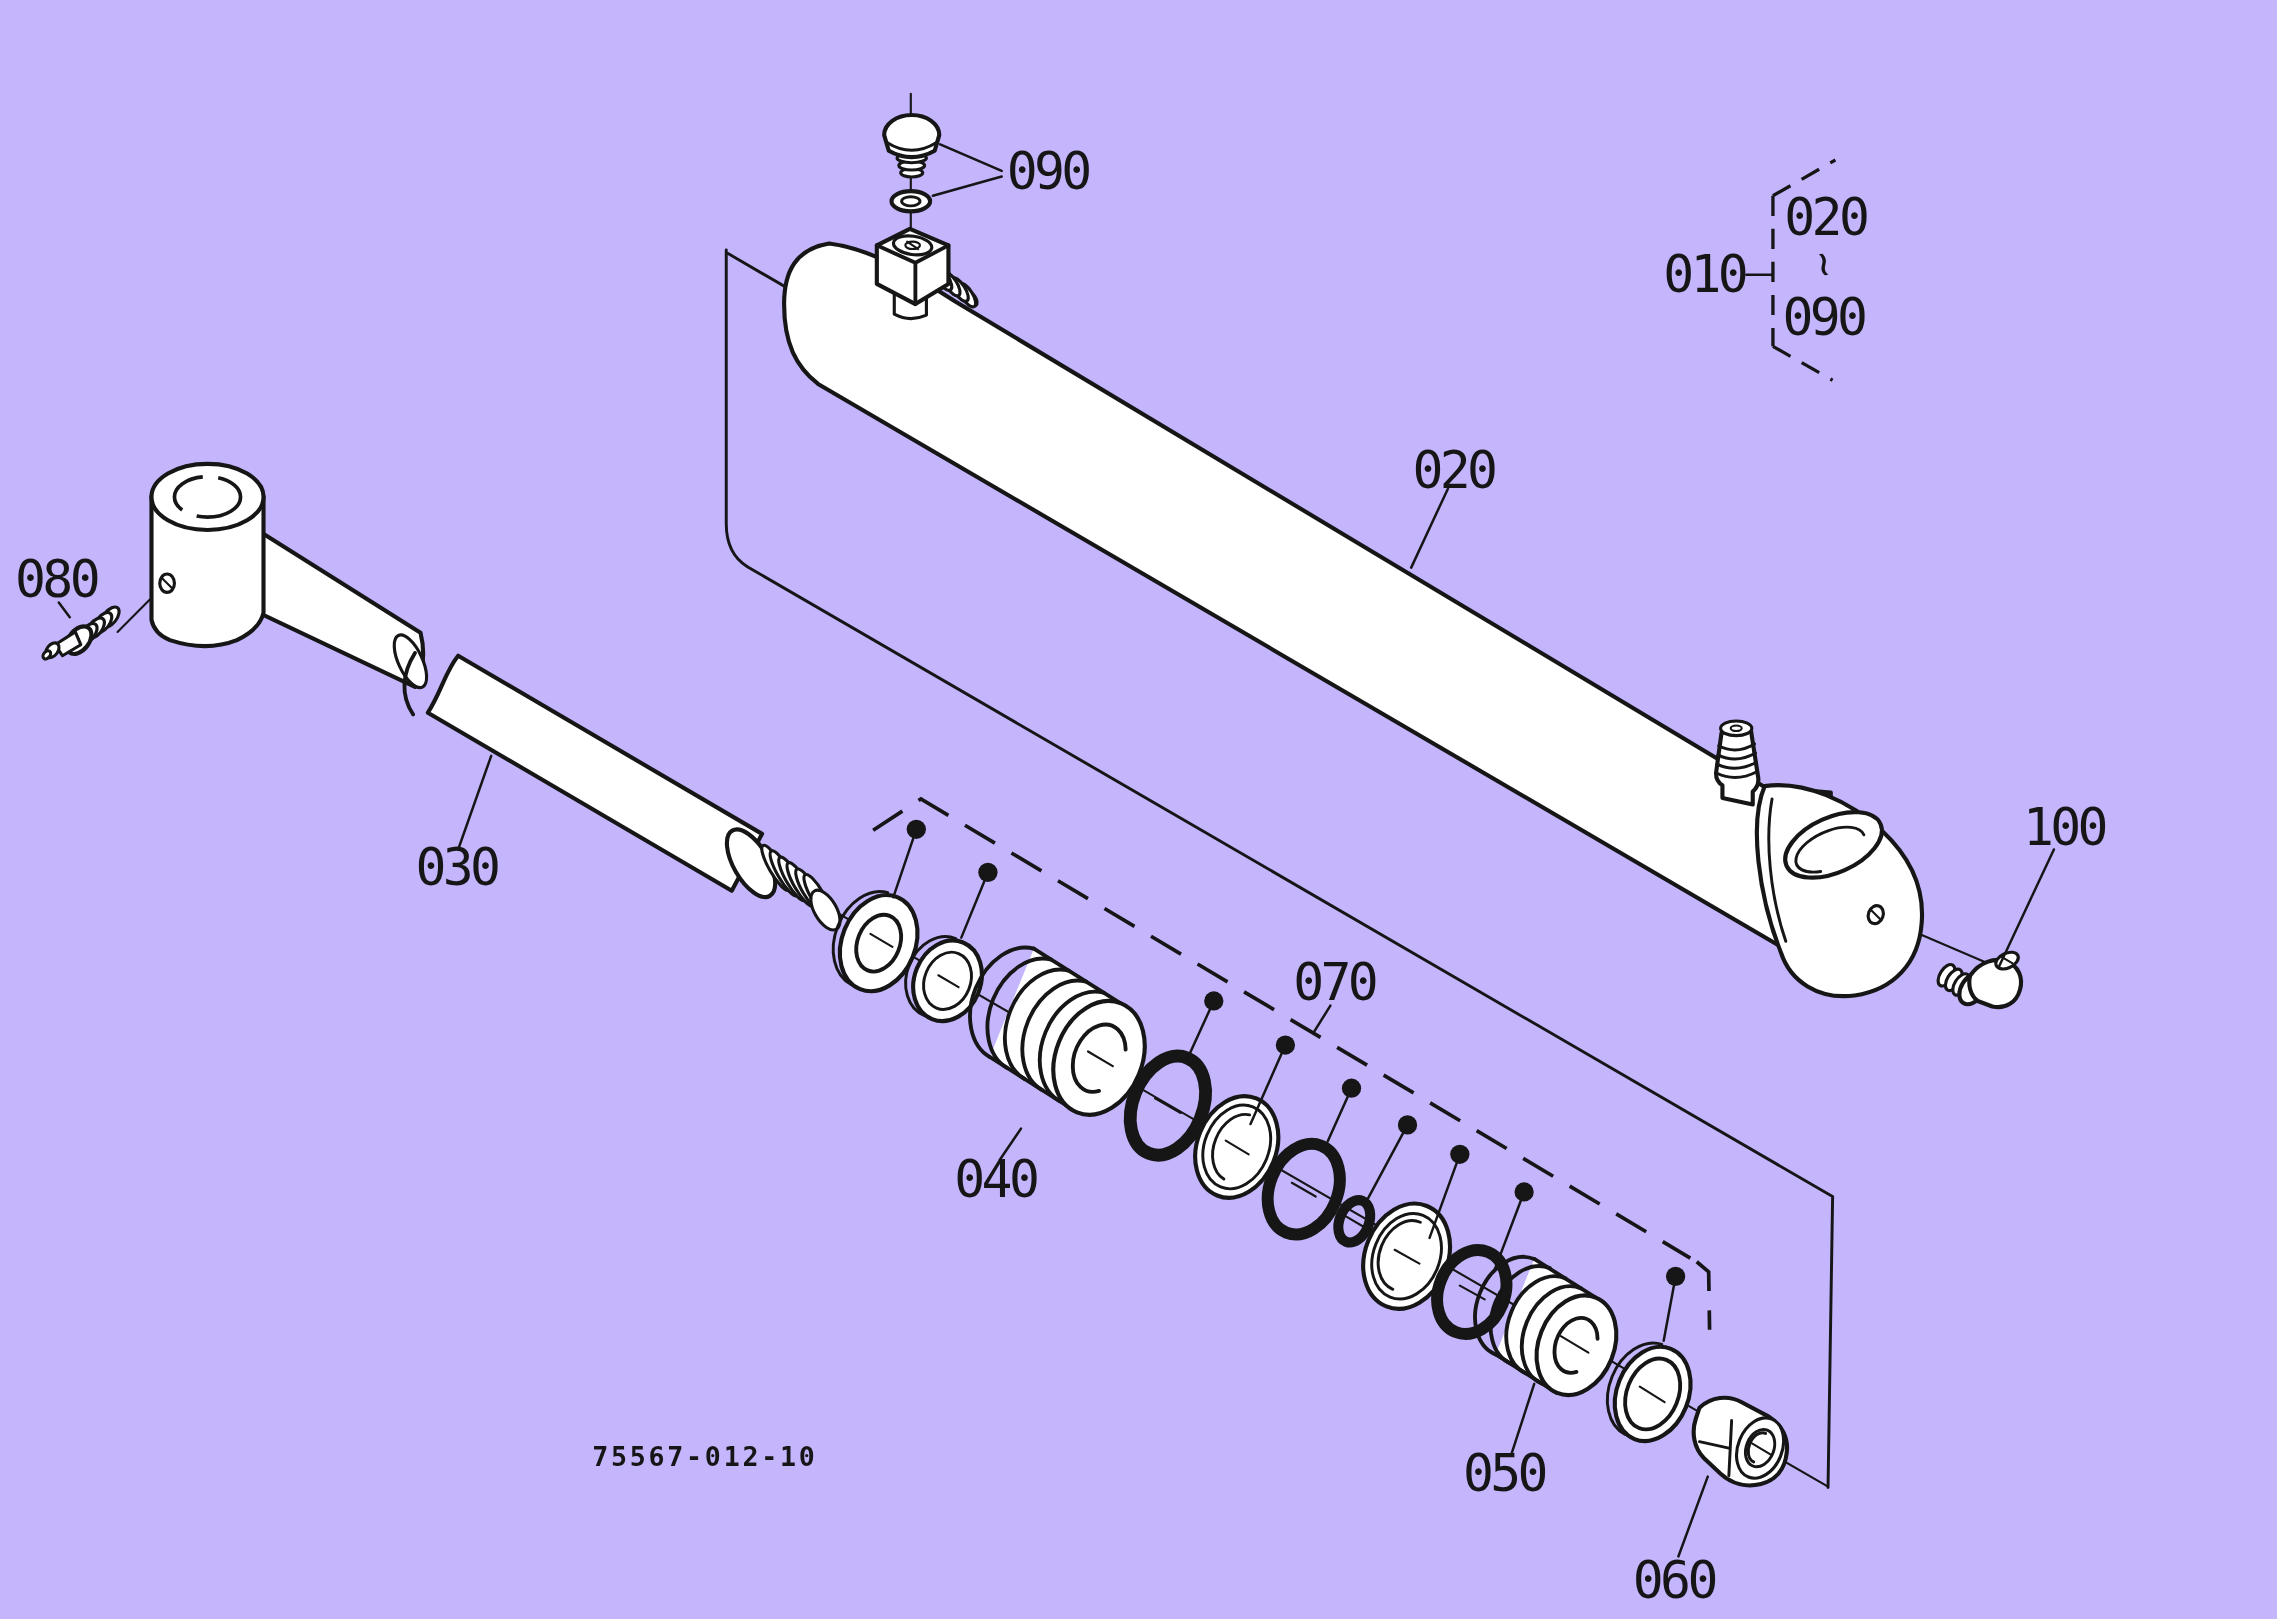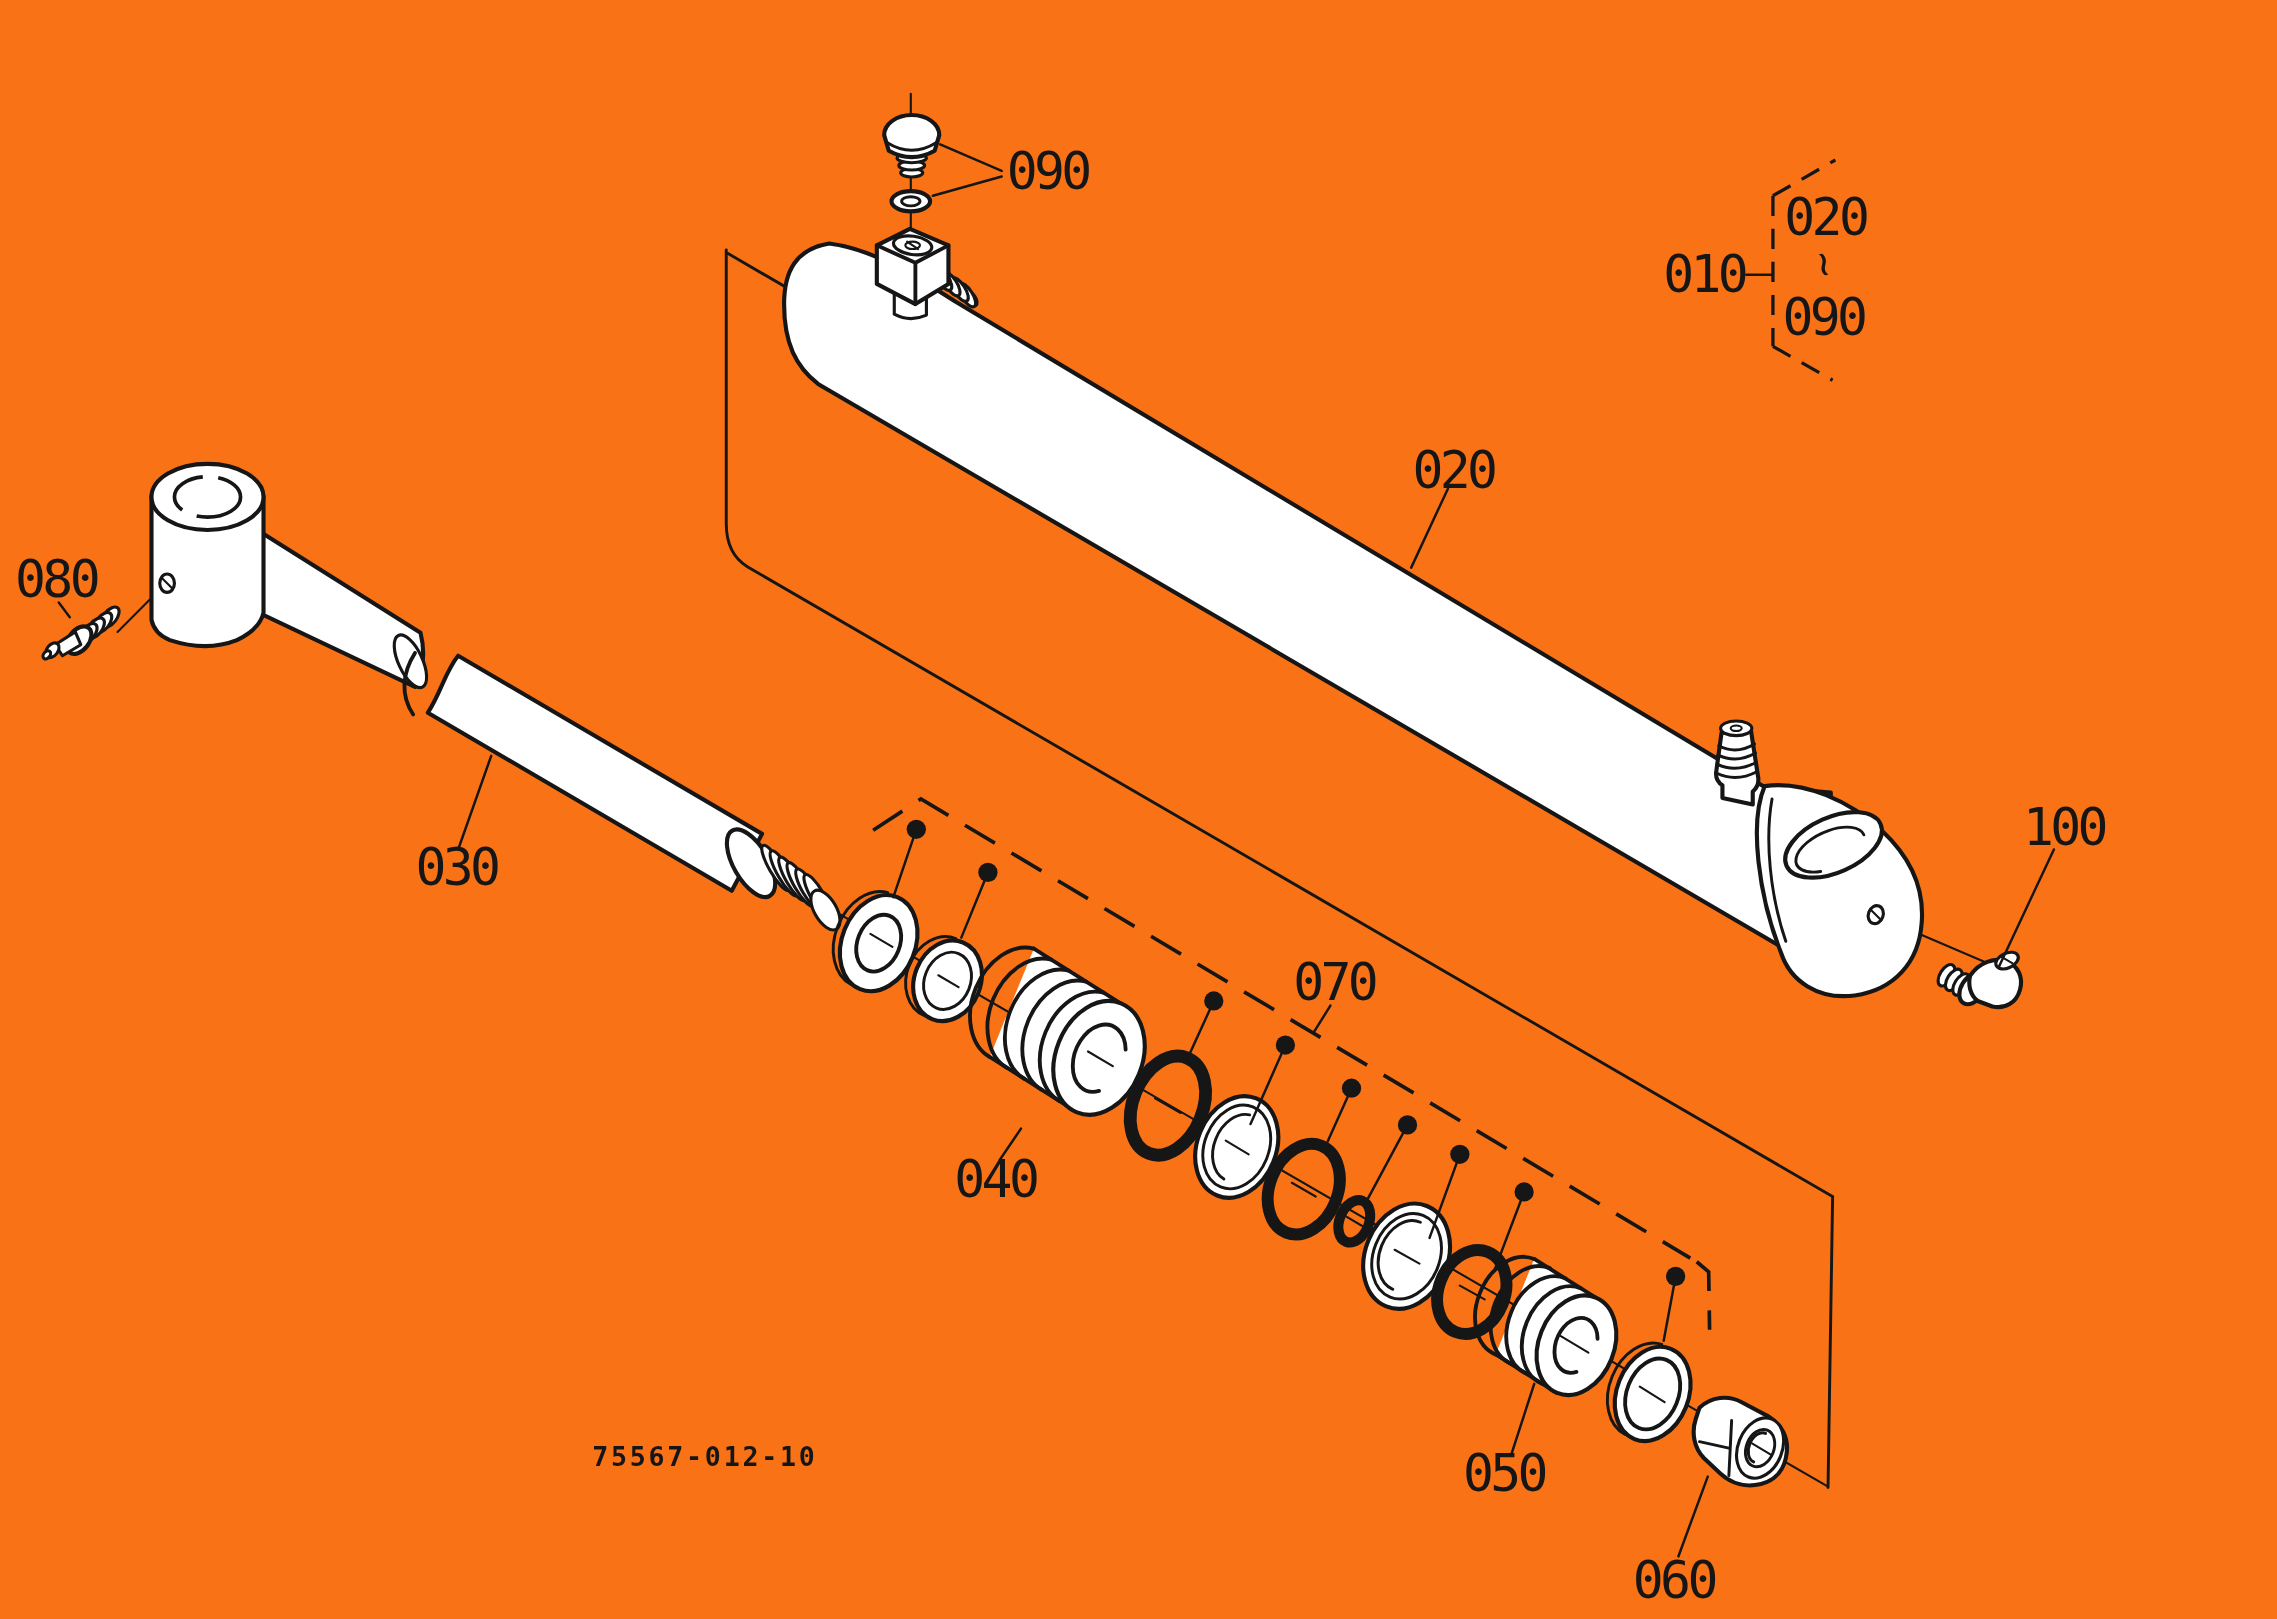--- a/index.html
+++ b/index.html
@@ -1,16 +1,16 @@
 <!DOCTYPE html>
 <html style="font-size:14.7px"><head>
 <meta charset="utf-8">
 <style>
   html,body{margin:0;padding:0;background:#ffffff;}
-  .stage{position:relative;width:2277px;height:1620px;background:#f97316;overflow:hidden;}
+  .stage{position:relative;width:2277px;height:1620px;background:#c4b5fd;overflow:hidden;}
   svg{display:block;}
   text{font-family:"DejaVu Sans Mono","Liberation Mono",monospace;fill:#161616;}
   .callout{font-size:56px;letter-spacing:-4px;}
   .callout-mid{text-anchor:middle;}
   .tilde{font-size:46px;text-anchor:middle;}
   .partnum{font-size:29px;font-weight:700;letter-spacing:3px;}
   .ol{fill:#fff;stroke:#161616;stroke-width:4.5;stroke-linejoin:round;stroke-linecap:round;}
   .ol3{fill:#fff;stroke:#161616;stroke-width:3.4;stroke-linejoin:round;stroke-linecap:round;}
   .ln{fill:none;stroke:#161616;stroke-width:4.2;stroke-linejoin:round;stroke-linecap:round;}
   .ln3{fill:none;stroke:#161616;stroke-width:3.2;stroke-linecap:round;}

